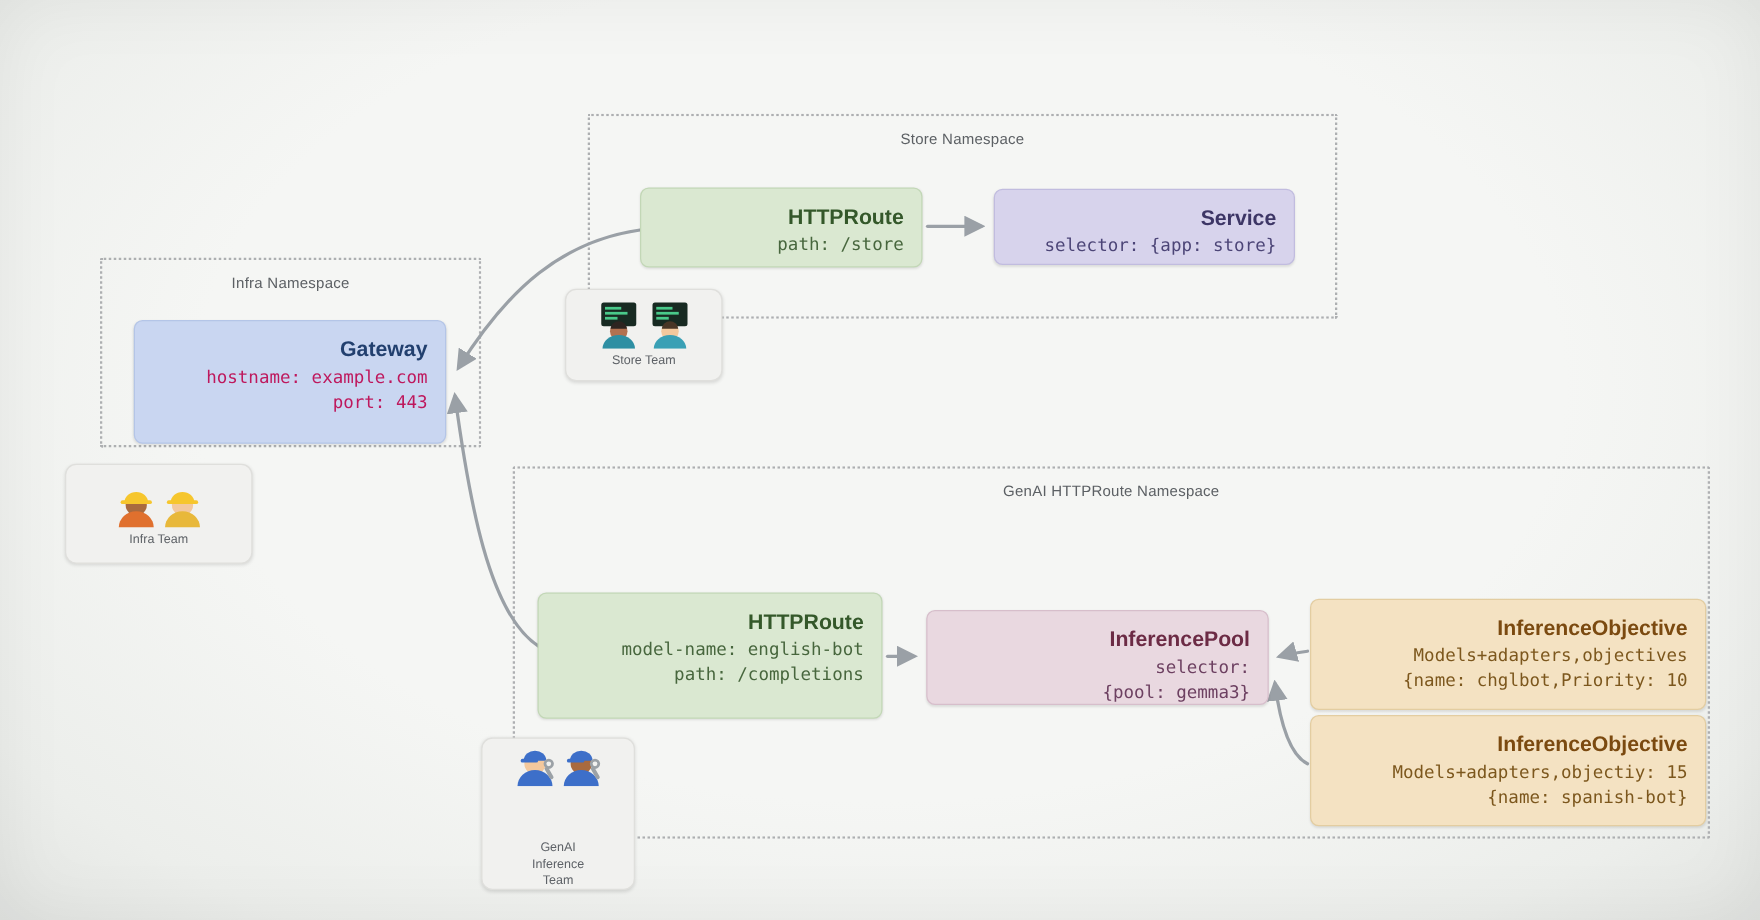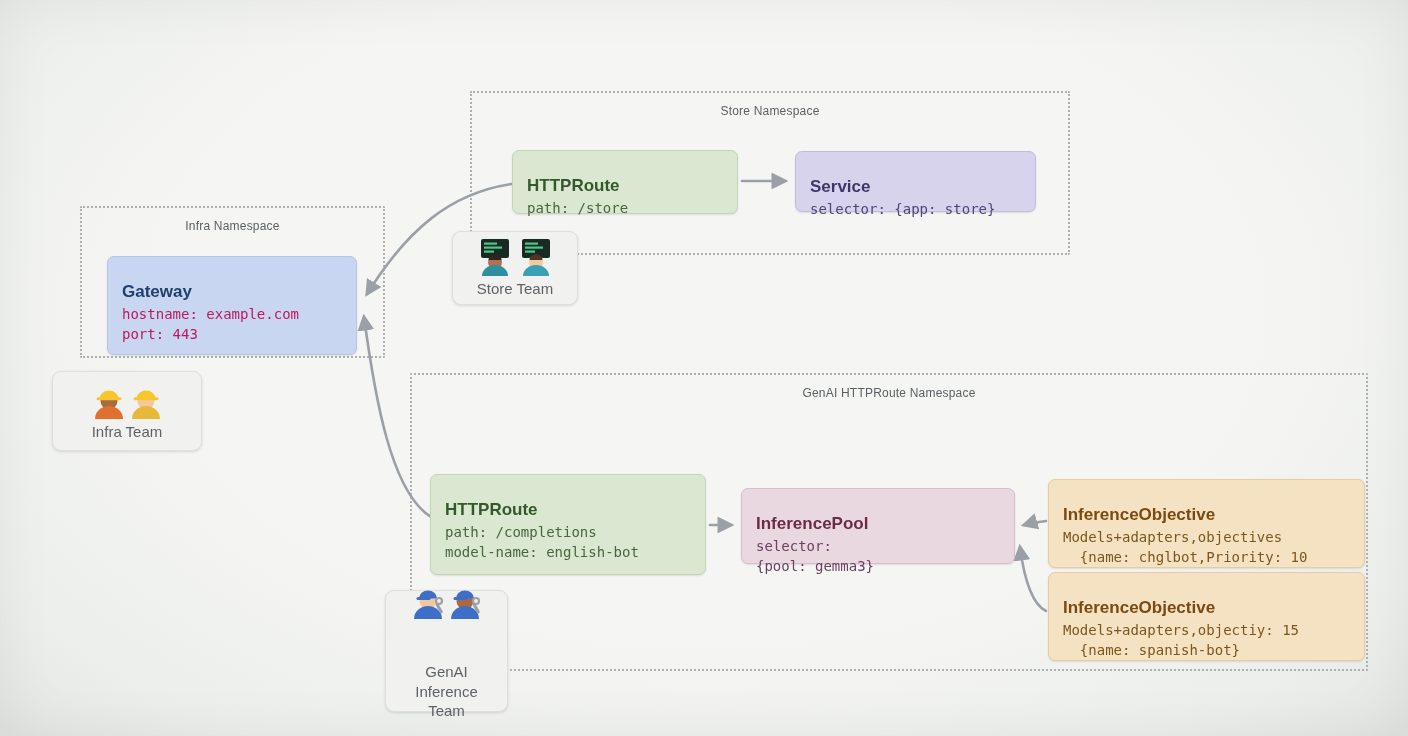--- a/index.html
+++ b/index.html
@@ -10,22 +10,22 @@
     position:relative; width:1408px; height:736px; overflow:hidden;
     background:radial-gradient(ellipse at 50% 42%, #f5f6f4 55%, #eceeeb 85%, #e3e5e2 100%);
     box-shadow: inset 0 0 60px rgba(0,0,0,0.06);
   }
 
   .edges { position:absolute; left:0; top:0; width:1408px; height:736px; z-index:2; }
 
   .ns { position:absolute; border:2px dotted #adafb1; border-radius:2px; z-index:1; background:transparent; }
   .ns-label { position:absolute; top:11px; left:0; right:0; text-align:center; font-size:12px; color:#5c6064; letter-spacing:0.2px; }
 
-  .node { position:absolute; border-radius:7px; padding:25px 14px; z-index:3;
-          box-shadow:0 1px 2px rgba(0,0,0,0.10); }
+  .node { position:absolute; border-radius:7px; padding:13px 14px; z-index:3;
+          box-shadow:0 1px 2px rgba(0,0,0,0.10);text-align:right; }
   .node-title { font-size:17px; font-weight:bold; margin-bottom:3px; white-space:nowrap; }
   .node-line { font-family:"DejaVu Sans Mono", monospace; font-size:14px; line-height:1.42; white-space:pre; }
 
   .node.blue   { background:#c9d6f1; border:1px solid #b4c5e7; }
   .node.blue .node-title { color:#22406f; }
   .node.blue .node-line  { color:#be185d; }
 
   .node.green  { background:#dae8d1; border:1px solid #c2d7b6; }
   .node.green .node-title { color:#34582a; }
   .node.green .node-line  { color:#47663d; }
@@ -40,21 +40,21 @@
 
   .node.tan    { background:#f4e2c2; border:1px solid #e3cda1; }
   .node.tan .node-title { color:#7b4a10; }
   .node.tan .node-line  { color:#7c571d; }
 
   .team { position:absolute; z-index:4; background:#f1f1ef; border:1px solid #dfdfdc;
           border-radius:9px; box-shadow:0 1px 3px rgba(0,0,0,0.12);
           display:flex; flex-direction:column; align-items:center; justify-content:center;
           padding:7px 6px; }
   .team-icons { display:flex; gap:3px; align-items:flex-end; }
-  .team-label { font-size:15px; color:#5e6267; text-align:center; line-height:1.3; margin-top:3px; }
+  .team-label { font-size:10px; color:#5e6267; text-align:center; line-height:1.3; margin-top:3px; }
 </style>
 </head>
 <body>
 
 <div class="canvas">
 
   <div class="ns" style="left:80px; top:206px; width:305px; height:152px;">
     <div class="ns-label">Infra Namespace</div>
   </div>
 
@@ -93,22 +93,22 @@
     <div class="node-line">path: /store</div>
   </div>
 
   <div class="node purple" style="left:795px; top:151px; width:241px; height:61px;">
     <div class="node-title">Service</div>
     <div class="node-line">selector: {app: store}</div>
   </div>
 
   <div class="node green" style="left:430px; top:474px; width:276px; height:101px;">
     <div class="node-title">HTTPRoute</div>
+    <div class="node-line">model-name: english-bot</div>
     <div class="node-line">path: /completions</div>
-    <div class="node-line">model-name: english-bot</div>
   </div>
 
   <div class="node pink" style="left:741px; top:488px; width:274px; height:76px;">
     <div class="node-title">InferencePool</div>
     <div class="node-line">selector:</div>
     <div class="node-line">{pool: gemma3}</div>
   </div>
 
   <div class="node tan" style="left:1048px; top:479px; width:317px; height:89px;">
     <div class="node-title">InferenceObjective</div>

